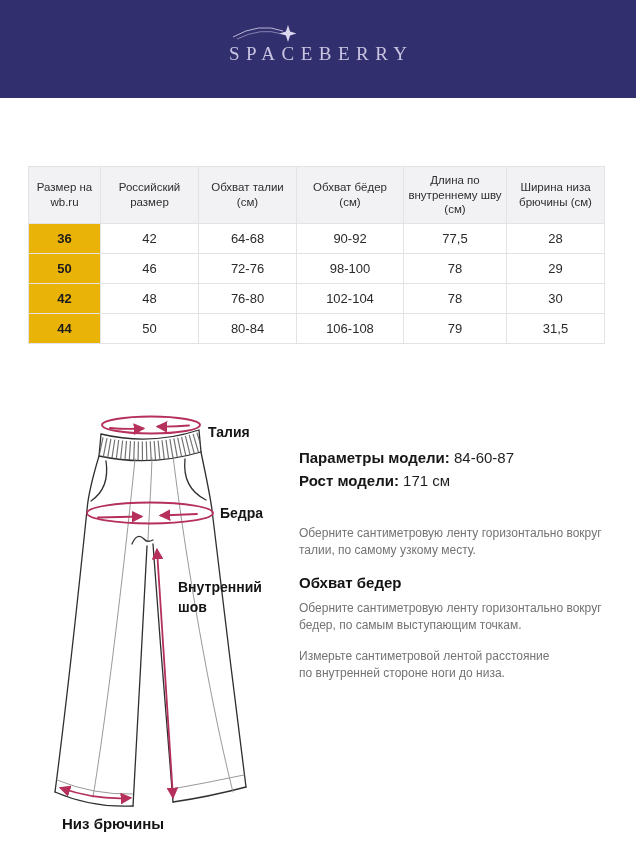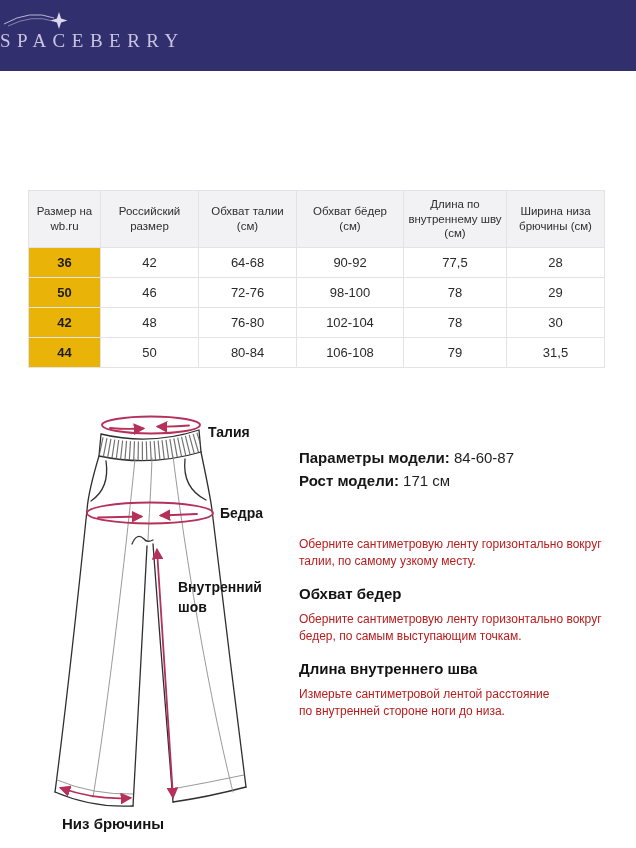--- a/index.html
+++ b/index.html
@@ -2,60 +2,59 @@
 <html><head>
 <meta charset="utf-8">
 <style>
   html,body{margin:0;padding:0;background:#fff;}
   .page{
     position:relative;width:636px;height:848px;background:#ffffff;overflow:hidden;
     font-family:"Liberation Sans",sans-serif;color:#222;
   }
   
   .brand-header{
-    position:absolute;left:0;top:0;width:636px;height:71px;
-    background:#322f6f;display:flex;align-items:center;
+    position:absolute;left:0;top:0;width:636px;height:98px;
+    background:#322f6f;display:flex;align-items:center;justify-content:center;
   }
   .logo-wrap{position:relative;display:inline-block;}
   .logo-text{
     font-family:"Liberation Serif",serif;
     font-size:19px;letter-spacing:6.5px;margin-right:-6.5px;
     color:#c9c4e1;font-weight:400;line-height:1;
     display:inline-block;padding-top:10px;
   }
   .star-svg{position:absolute;left:-2px;top:-14px;width:84px;height:32px;pointer-events:none;}
   
   .size-table{
     position:absolute;left:28px;top:166px;width:576px;
     border-collapse:collapse;table-layout:fixed;
     font-family:"Liberation Sans",sans-serif;
-    margin-top:24px;
   }
   .size-table th,.size-table td{
     border:1px solid #e3e3e7;text-align:center;vertical-align:middle;padding:2px 4px;
   }
   .size-table thead th{
     background:#f2f2f5;height:52px;font-size:11.5px;font-weight:400;color:#2e2e2e;line-height:1.3;
   }
   .size-table tbody td{height:25px;font-size:13px;color:#2a2a2a;background:#ffffff;}
   .size-table tbody td.rowhead{background:#eab308;font-weight:700;color:#1c1c1c;}
   
   .diagram-svg{position:absolute;left:38px;top:398px;width:250px;height:445px;}
   .outline{fill:none;stroke:#2f2f2f;stroke-width:1.3;stroke-linecap:round;}
   .thinline{fill:none;stroke:#8d8d8d;stroke-width:0.9;stroke-linecap:round;}
   .redline{fill:none;stroke:#b5305a;stroke-width:1.8;stroke-linecap:round;}
   .dlabel{font-family:"Liberation Sans",sans-serif;font-size:14px;font-weight:700;fill:#141414;}
   .dlabel.big{font-size:15px;}
   
   .info-col{position:absolute;left:299px;top:446px;width:322px;}
-  .model-info{margin:0 0 44px 0;}
+  .model-info{margin:0 0 33px 0;}
   .model-info p{margin:0;font-size:15px;line-height:23px;color:#1f1f1f;}
   .model-info b{font-weight:700;color:#161616;}
   .section h3{margin:0 0 8px 0;font-size:15px;font-weight:700;color:#121212;line-height:19px;}
-  .section p{margin:0 0 14px 0;font-size:12px;line-height:17px;color:#b91c1c;white-space:pre-line;}
+  .section p{margin:0 0 14px 0;font-size:12px;line-height:17px;color:#737373;white-space:pre-line;}
 </style>
 </head>
 <body>
 
 <div class="page">
 
   <header class="brand-header">
     <div class="logo-wrap">
       <svg class="star-svg" viewBox="0 0 84 32">
         <path d="M6,17 Q32,2 56,11" fill="none" stroke="#c9c4e1" stroke-width="0.9"></path>
@@ -188,19 +187,18 @@
     <div class="section">
       <p>Оберните сантиметровую ленту горизонтально вокруг
 талии, по самому узкому месту.</p>
     </div>
     <div class="section">
       <h3>Обхват бедер</h3>
       <p>Оберните сантиметровую ленту горизонтально вокруг
 бедер, по самым выступающим точкам.</p>
     </div>
     <div class="section">
-      <h3>Длина внутреннего шва</h3>
       <p>Измерьте сантиметровой лентой расстояние
 по внутренней стороне ноги до низа.</p>
     </div>
   </div>
 
 </div>
 
 </body></html>

